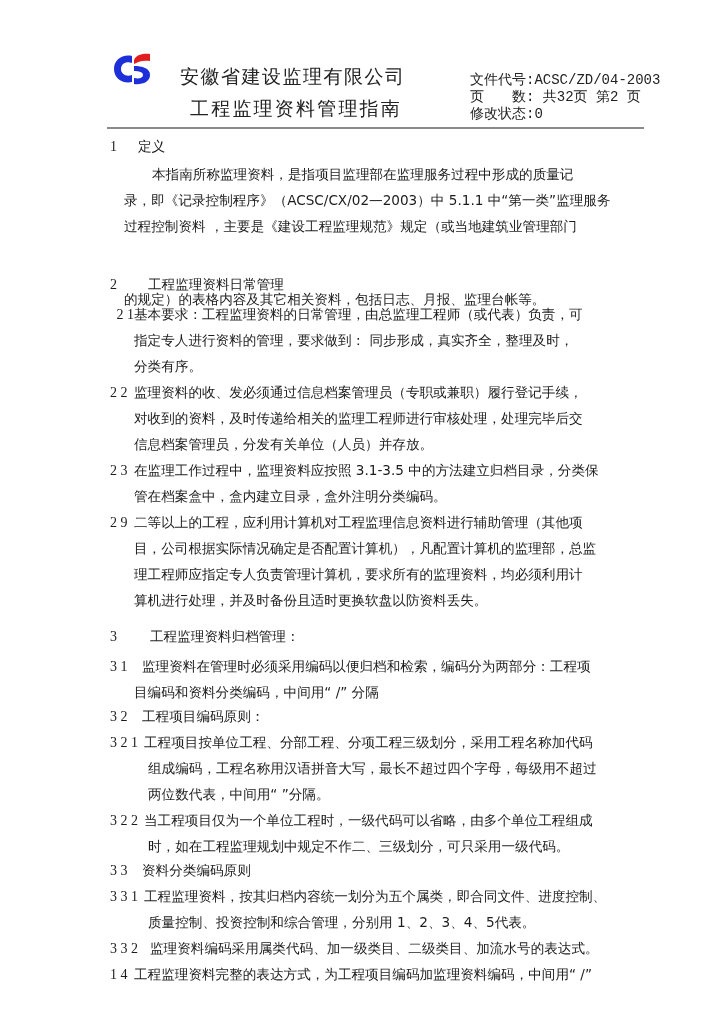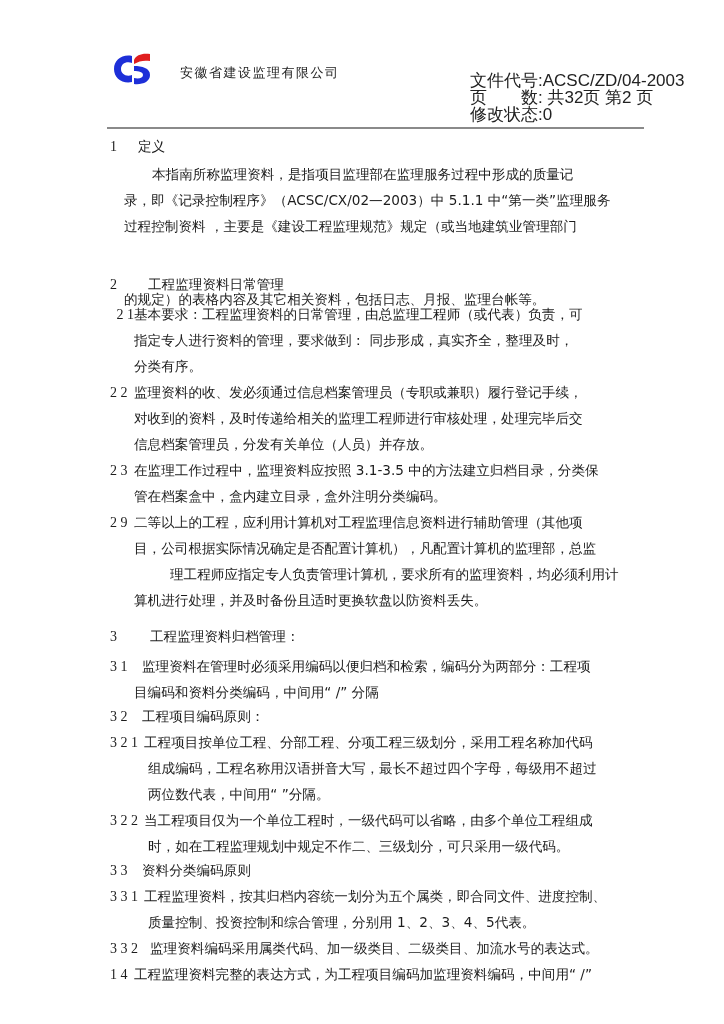--- a/index.html
+++ b/index.html
@@ -26,21 +26,21 @@
       position: absolute;
       left: 112px;
       top: 52px;
       width: 42px;
       height: 34px;
     }
     .company-title {
       position: absolute;
       left: 180px;
       top: 64px;
-      font-size: 13px;
+      font-size: 19px;
       letter-spacing: 1.5px;
       white-space: nowrap;
       font-family: "DejaVu Sans", "Liberation Sans", sans-serif;
       font-weight: 300;
       color: #222;
     }
     .doc-title {
       position: absolute;
       left: 190px;
       top: 96px;
@@ -48,24 +48,24 @@
       letter-spacing: 2.2px;
       white-space: nowrap;
       font-family: "DejaVu Sans", "Liberation Sans", sans-serif;
       font-weight: 300;
       color: #222;
     }
     .meta {
       position: absolute;
       left: 470px;
       top: 72px;
-      font-size: 17px;
+      font-size: 14px;
       line-height: 17px;
       color: #222;
-      font-family: Liberation Sans, sans-serif;
+      font-family: Liberation Mono, monospace;
       white-space: nowrap;
     }
     .meta .row span { display: inline-block; }
     .header-rule {
       position: absolute;
       left: 107px;
       top: 127px;
       width: 537px;
       height: 2px;
       background: #8a8a8a;
@@ -104,20 +104,21 @@
 
       <path d="M20 4 C10 2 2 8 2 17 C2 26 10 32 20 30 L20 23 C14 25 9 22 9 17 C9 12 14 9 20 11 Z" fill="#1d2fd8"></path>
 
       <path d="M22 12 L22 8 C24 3 30 1 38 2 L38 9 C32 8 27 9 22 12 Z" fill="#e01e1e"></path>
 
       <path d="M22 14 C30 14 38 16 38 23 C38 30 30 33 22 32 L22 26 C27 27 31 26 31 23 C31 20 27 19 22 19 Z" fill="#1d2fd8"></path>
     </svg>
   </div>
 
   <div class="company-title">安徽省建设监理有限公司</div>
+  <div class="doc-title">工程监理资料管理指南</div>
 
   <div class="meta">
     <div class="row">
       <span>文件代号:</span><span>ACSC/ZD/04-2003</span>
     </div>
     <div class="row">
       <span>页　　数: 共32页 第2 页</span>
     </div>
     <div class="row">
       <span>修改状态:</span><span>0</span>
@@ -154,21 +155,21 @@
 
     <div class="line" style="top:328px;">
       <span class="num" style="width:24px;">2 3</span><span class="txt">在监理工作过程中，监理资料应按照 3.1-3.5 中的方法建立归档目录，分类保</span>
     </div>
     <div class="line" style="top:354px; left:24px;">管在档案盒中，盒内建立目录，盒外注明分类编码。</div>
 
     <div class="line" style="top:380px;">
       <span class="num" style="width:24px;">2 9</span><span class="txt">二等以上的工程，应利用计算机对工程监理信息资料进行辅助管理（其他项</span>
     </div>
     <div class="line" style="top:406px; left:24px;">目，公司根据实际情况确定是否配置计算机），凡配置计算机的监理部，总监</div>
-    <div class="line" style="top:432px; left:24px;margin-left:36px;">理工程师应指定专人负责管理计算机，要求所有的监理资料，均必须利用计</div>
+    <div class="line" style="top:432px; left:24px;">理工程师应指定专人负责管理计算机，要求所有的监理资料，均必须利用计</div>
     <div class="line" style="top:458px; left:24px;">算机进行处理，并及时备份且适时更换软盘以防资料丢失。</div>
 
     <div class="line" style="top:494px;">
       <span class="num" style="width:40px;">3</span><span class="txt">工程监理资料归档管理：</span>
     </div>
 
     <div class="line" style="top:524px;">
       <span class="num" style="width:32px;">3 1</span><span class="txt">监理资料在管理时必须采用编码以便归档和检索，编码分为两部分：工程项</span>
     </div>
     <div class="line" style="top:550px; left:24px;">目编码和资料分类编码，中间用“ /” 分隔</div>

